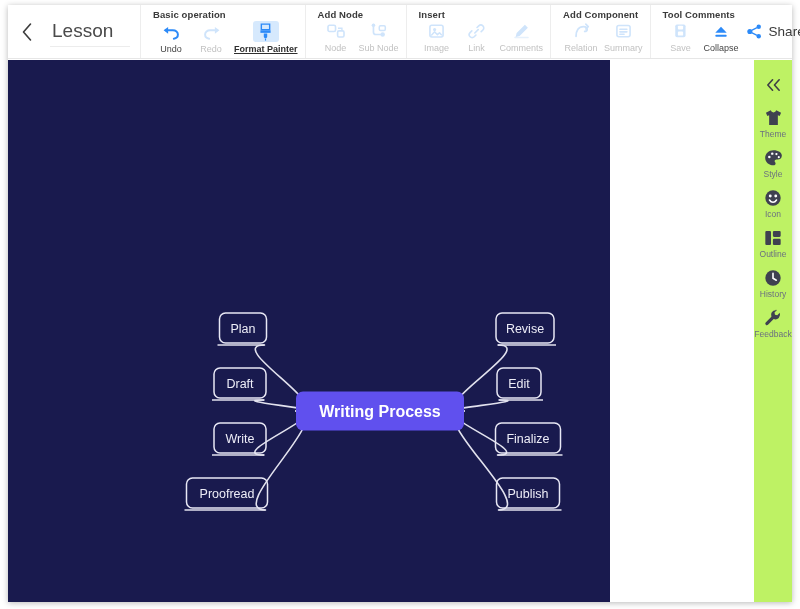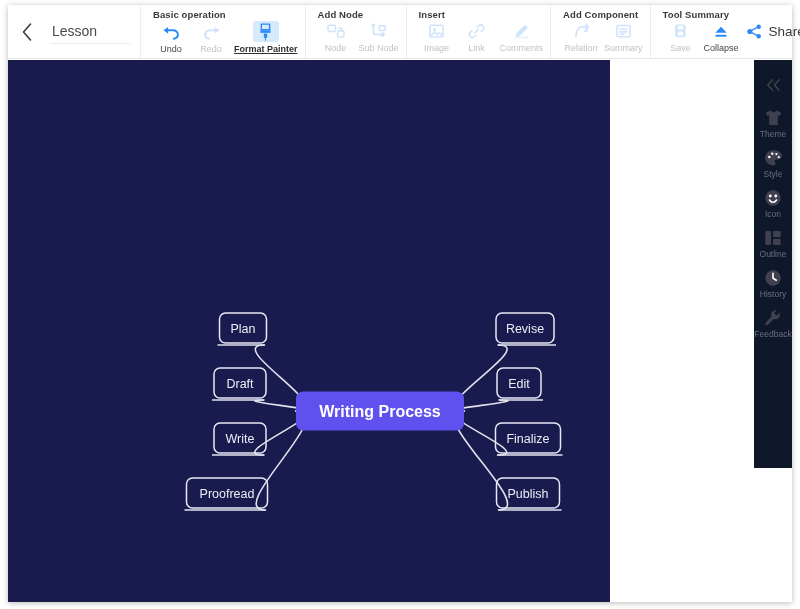--- a/index.html
+++ b/index.html
@@ -48,21 +48,21 @@
     height: 30px;
     display: flex;
     align-items: center;
     justify-content: center;
     color: #3c3c3c;
     cursor: pointer;
   }
 
   .doc-title {
     margin-left: 12px;
-    font-size: 14px;
+    font-size: 19px;
     color: #4a4a4a;
     border: none;
     outline: none;
     background: transparent;
     border-bottom: 1px solid #ececec;
     width: 78px;
     padding: 4px 0 4px 2px;
     font-family: "Liberation Sans", sans-serif;
   }
 
@@ -149,22 +149,22 @@
     overflow: hidden;
   }
   #mindmap { display: block; }
 
   
   .sidebar {
     position: absolute;
     left: 754px;
     top: 60px;
     width: 38px;
-    height: 408px;
-    background: #0f172a;
+    height: 542px;
+    background: #bef264;
     display: flex;
     flex-direction: column;
     align-items: center;
     padding-top: 14px;
     box-sizing: border-box;
   }
   .collapse-btn {
     width: 26px;
     height: 22px;
     display: flex;
@@ -335,21 +335,21 @@
                 <svg width="17" height="16" viewBox="0 0 18 17">
                   <rect x="2" y="2.6" width="14" height="12" rx="2" fill="none" stroke="#cfe4fb" stroke-width="1.7"></rect>
                   <path d="M5.2 6.6h7.4M5.2 9.4h7.4M5.2 12h4.4" stroke="#cfe4fb" stroke-width="1.7" stroke-linecap="round"></path>
                 </svg>
               </div>
               <div class="tb-label">Summary</div>
             </div>
           </div>
         </div>
         <div class="tb-group">
-          <div class="grp-title">Tool Summary</div>
+          <div class="grp-title">Tool Comments</div>
           <div class="grp-items">
             <div class="tb-item disabled">
               <div class="tb-icon">
                 <svg width="15" height="16" viewBox="0 0 16 17">
                   <rect x="2.4" y="1.6" width="11" height="13.6" rx="1.8" fill="#cfe4fb"></rect>
                   <rect x="5.2" y="2.8" width="5.6" height="4" rx="1" fill="#ffffff"></rect>
                   <rect x="5.2" y="9" width="5.6" height="4.4" rx="1" fill="#ffffff"></rect>
                 </svg>
               </div>
               <div class="tb-label">Save</div>

